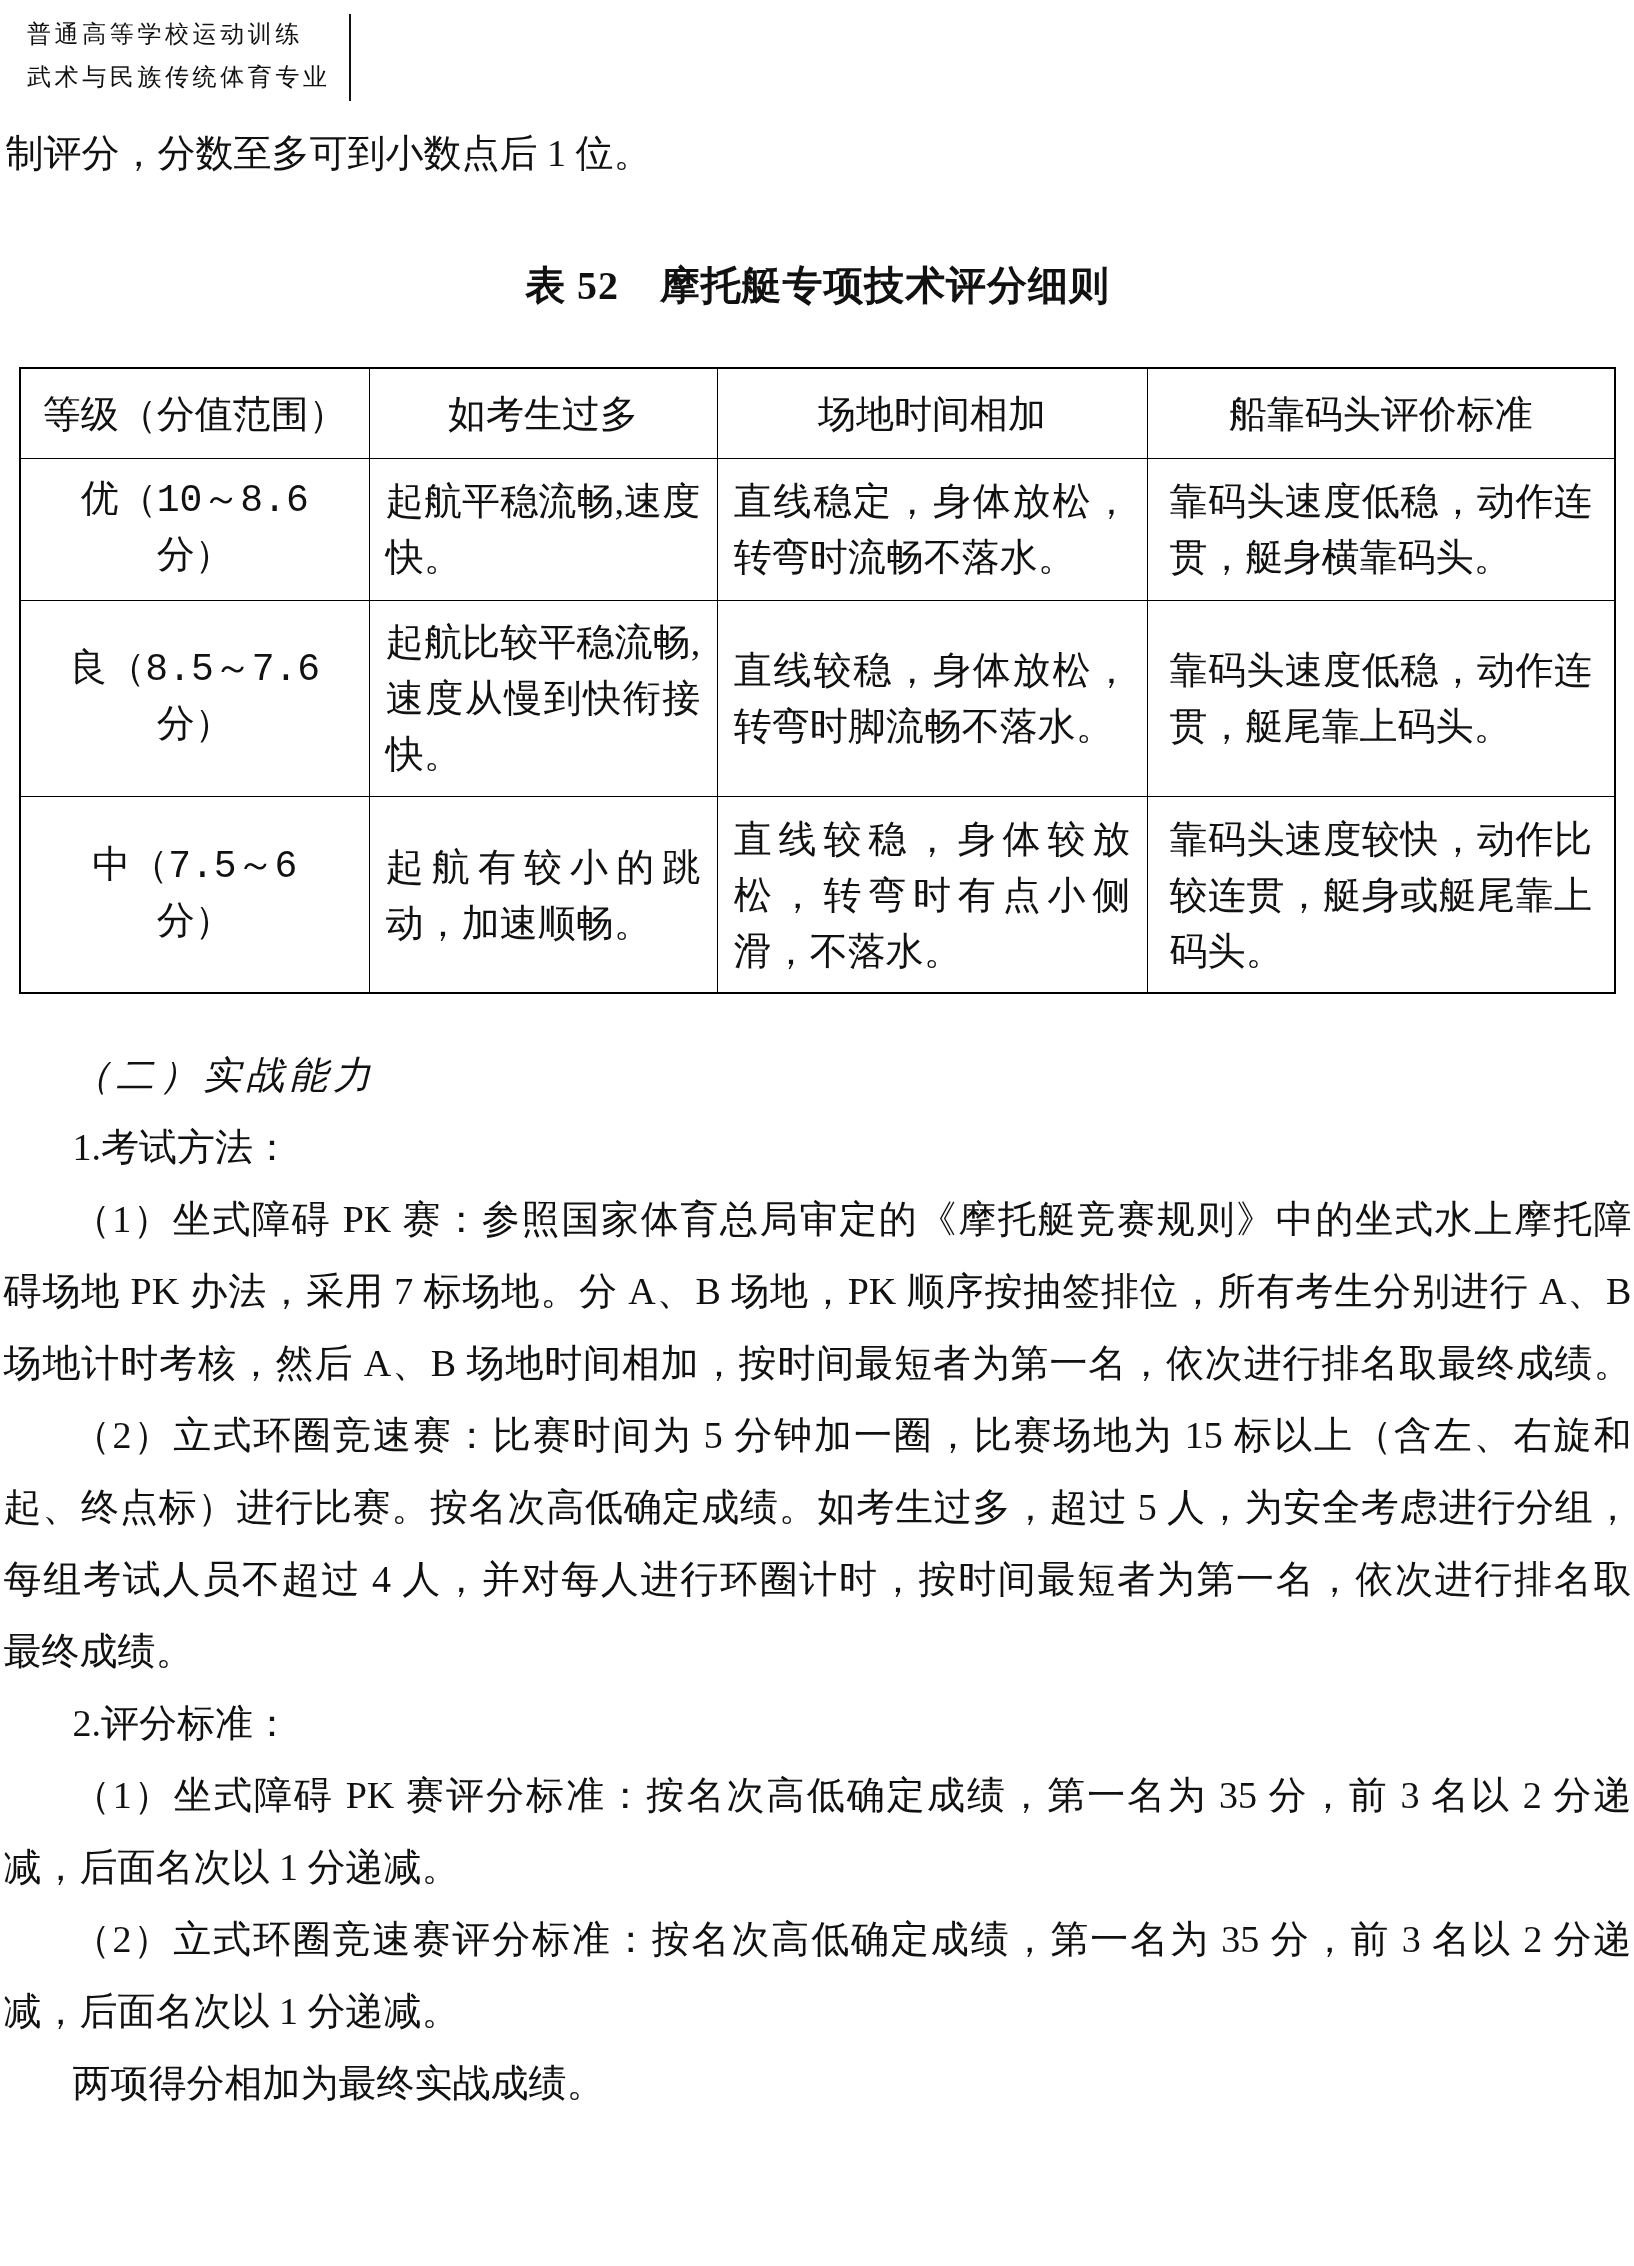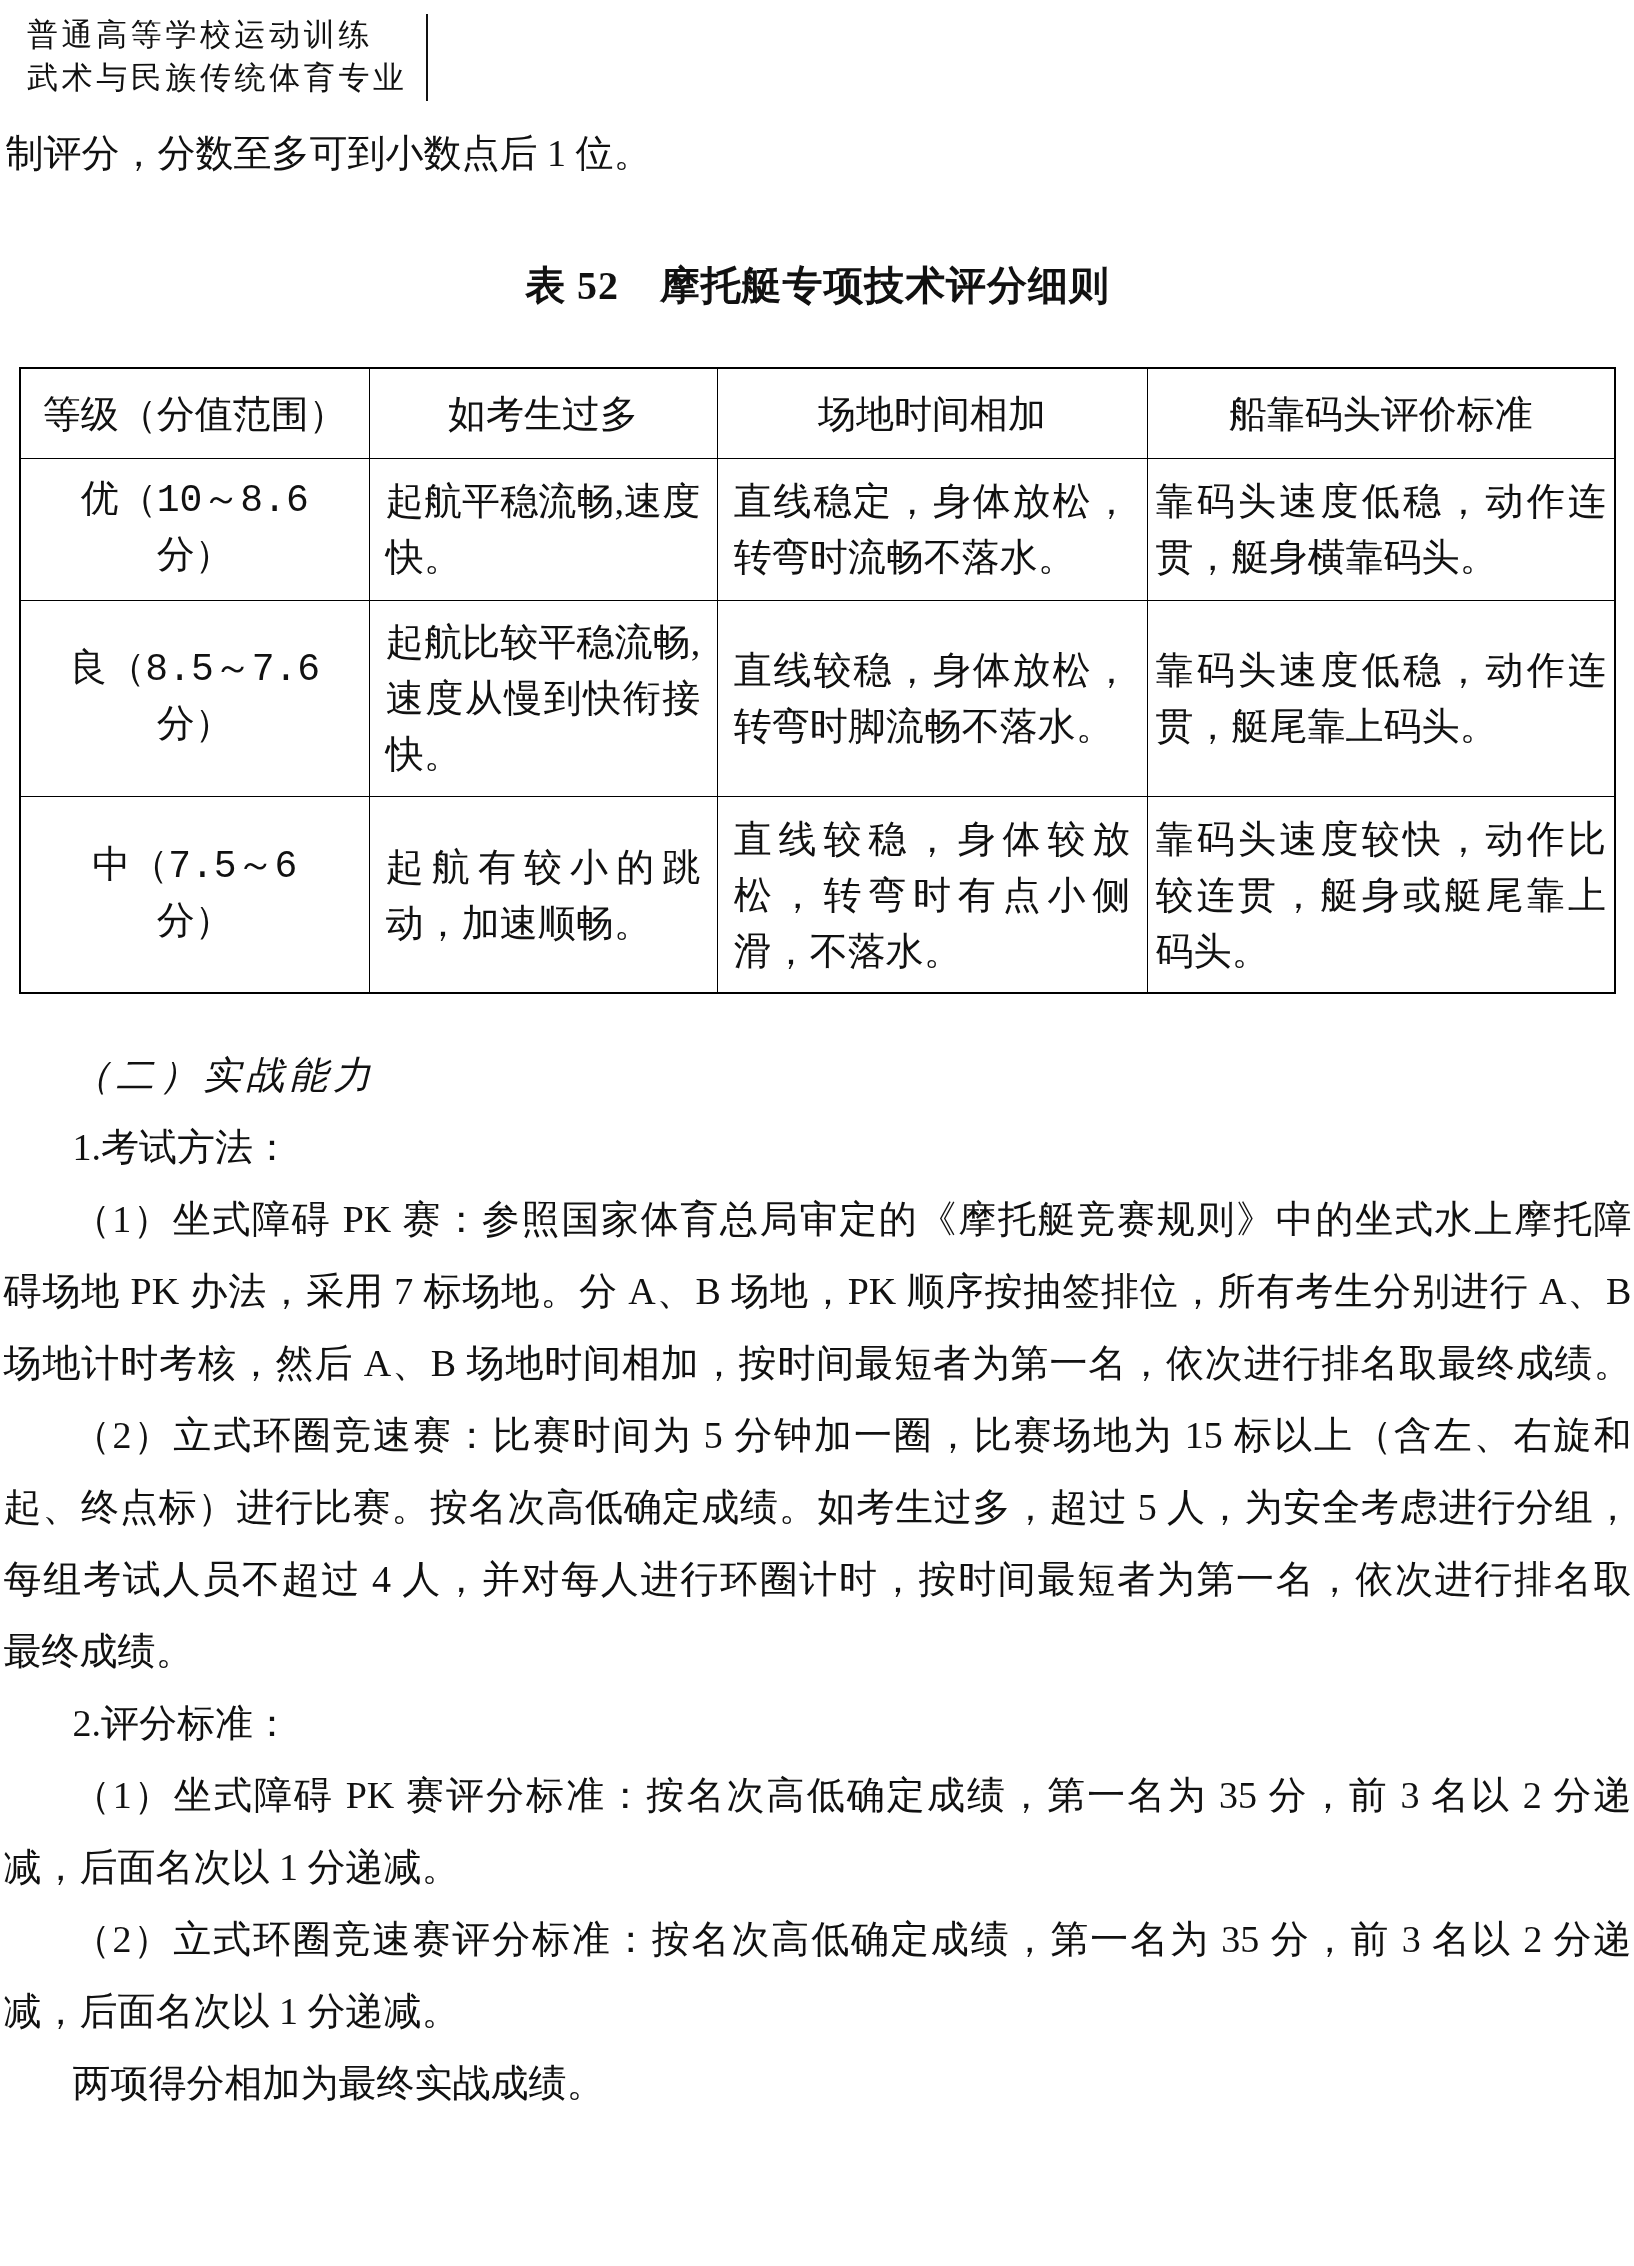--- a/index.html
+++ b/index.html
@@ -8,21 +8,21 @@
     height: 2267px;
     background: #ffffff;
     color: #111111;
     font-family: "Liberation Serif", "DejaVu Serif", serif;
     overflow: hidden;
   }
   .page { position: relative; width: 1635px; height: 2267px; }
 
   
   .header { display: flex; align-items: flex-start; padding: 12.7px 0 0 27px; }
-  .hdr-left { font-size: 31px; line-height: 43px; letter-spacing: 3.6px; }
+  .hdr-left { font-size: 24px; line-height: 43px; letter-spacing: 3.6px; }
   .hdr-divider { width: 2.7px; height: 87px; background: #111; margin: 1.8px 25px 0 18px; }
   .hdr-right { font-size: 30px; letter-spacing: 1.8px; padding-top: 33px; }
 
   
   .intro { font-size: 38px; line-height: 43px; margin: 31px 0 0 5.4px; }
 
   
   .caption {
     text-align: center; font-weight: bold; font-size: 40px;
     margin-top: 83px; letter-spacing: 0.9px;
@@ -43,21 +43,21 @@
   }
   table.score tr.hdr   { height: 90px; margin-left: 46px; }
   table.score tr.r1    { height: 142px; }
   table.score tr.r2    { height: 196px; }
   table.score tr.r3    { height: 197px; }
   table.score tr.r4    { height: 145px; }
   table.score th { text-align: center; }
   td.c-grade { text-align: center; padding: 0 27px; font-family: Liberation Mono, monospace; }
   td.c-start { text-align: justify; padding: 0 16.3px; }
   td.c-sail  { text-align: justify; padding: 0 16.3px; }
-  td.c-dock  { text-align: justify; padding: 0 8px; margin-top: 44px; }
+  td.c-dock  { text-align: justify; padding: 0 22px; margin-top: 44px; }
 
   
   .bodytext { margin-top: 45px; padding: 0 3.6px; }
   .line { font-size: 38px; line-height: 72px; white-space: nowrap; }
   .indent { padding-left: 69px; }
   .kai { font-style: italic; letter-spacing: 5.4px; }
   .fill { text-align: justify; text-align-last: justify; white-space: normal; }
 </style>
 </head>
 <body>

